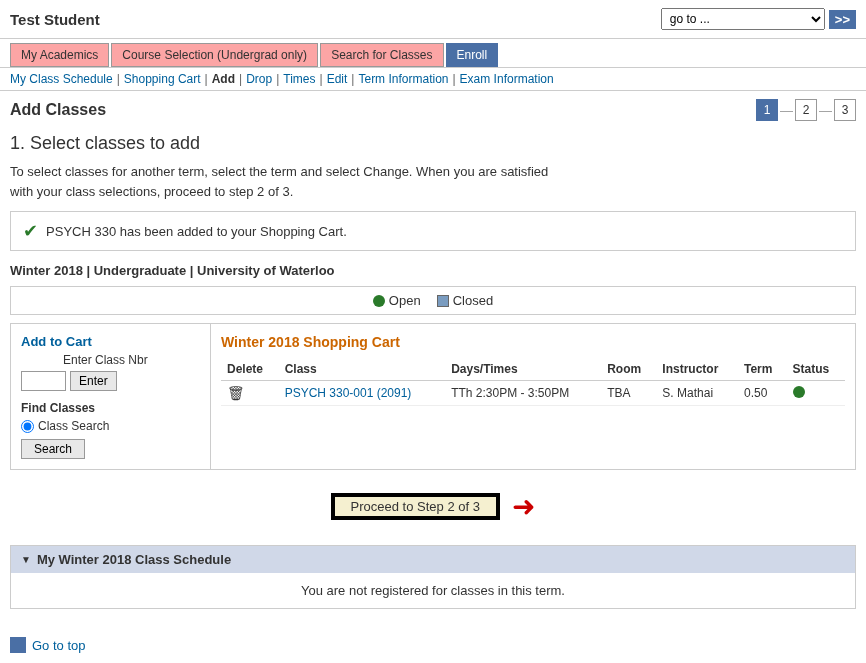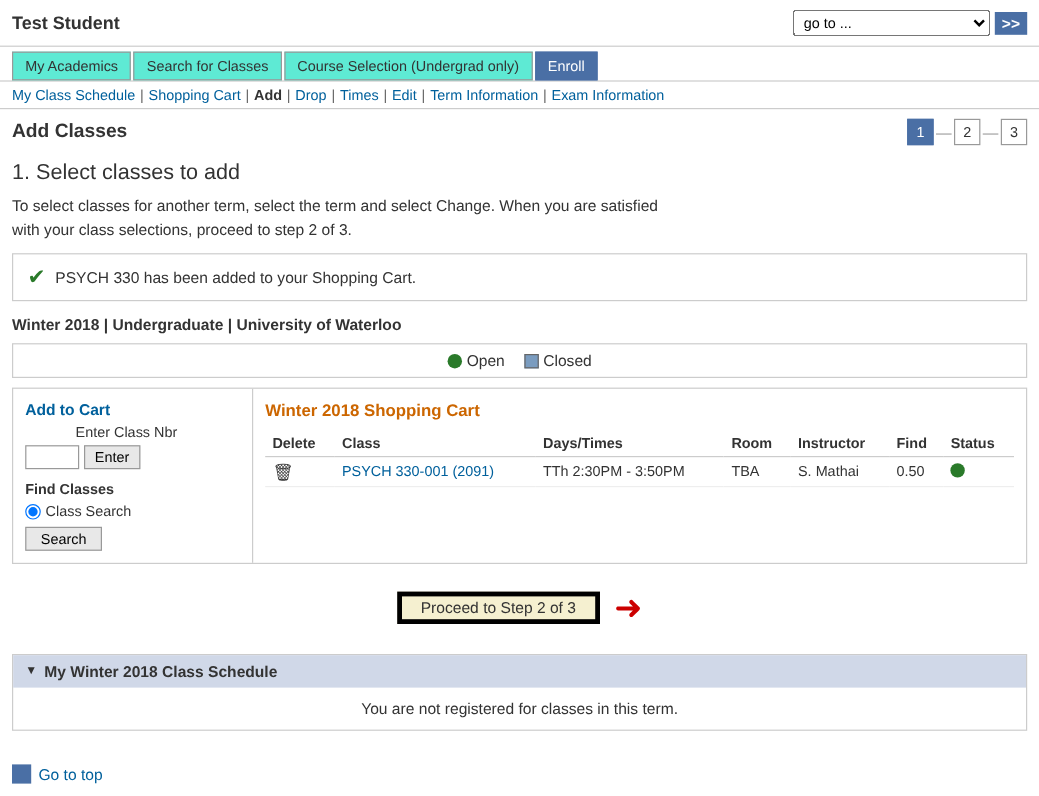--- a/index.html
+++ b/index.html
@@ -7,21 +7,21 @@
 
     
     .header { display: flex; align-items: center; justify-content: space-between; padding: 8px 10px; border-bottom: 1px solid #ccc; }
     .header-title { font-size: 15px; font-weight: bold; color: #333; }
     .goto-container { display: flex; align-items: center; gap: 4px; }
     .goto-select { width: 164px; font-size: 12px; padding: 2px 4px; }
     .goto-btn { background: #4a6fa5; color: #fff; border: none; padding: 2px 6px; cursor: pointer; font-size: 13px; font-weight: bold; }
 
     
     .nav-tabs { display: flex; align-items: center; padding: 4px 10px 0; border-bottom: 1px solid #ccc; gap: 2px; }
-    .nav-tab { padding: 4px 10px; border: 1px solid #999; background: #5eead4; cursor: pointer; font-size: 12px; color: #333; text-decoration: none; }
+    .nav-tab { padding: 4px 10px; border: 1px solid #999; background: #fca5a5; cursor: pointer; font-size: 12px; color: #333; text-decoration: none; }
     .nav-tab.active { background: #4a6fa5; color: #ffffff; border-color: #4a6fa5; }
 
     
     .sub-nav { padding: 4px 10px; border-bottom: 1px solid #ccc; display: flex; align-items: center; gap: 4px; font-size: 12px; }
     .sub-nav a { color: #00609C; text-decoration: none; }
     .sub-nav .sep { color: #666; }
     .sub-nav .active-link { font-weight: bold; color: #333; }
 
     
     .page-header { padding: 8px 10px 4px; display: flex; align-items: center; justify-content: space-between; }
@@ -100,22 +100,22 @@
   <div class="goto-container">
     <select class="goto-select">
       <option>go to ...</option>
     </select>
     <button class="goto-btn">&gt;&gt;</button>
   </div>
 </div>
 
 <div class="nav-tabs">
   <a class="nav-tab">My Academics</a>
+  <a class="nav-tab">Course Selection (Undergrad only)</a>
   <a class="nav-tab">Search for Classes</a>
-  <a class="nav-tab">Course Selection (Undergrad only)</a>
   <a class="nav-tab active">Enroll</a>
 </div>
 
 <div class="sub-nav">
   <a href="#">My Class Schedule</a>
   <span class="sep">|</span>
   <a href="#">Shopping Cart</a>
   <span class="sep">|</span>
   <span class="active-link">Add</span>
   <span class="sep">|</span>
@@ -189,21 +189,21 @@
       <div class="cart-table-container">
         <div class="cart-title">Winter 2018 Shopping Cart</div>
         <table class="cart-table">
           <thead>
             <tr>
               <th>Delete</th>
               <th>Class</th>
               <th>Days/Times</th>
               <th>Room</th>
               <th>Instructor</th>
-              <th>Find</th>
+              <th>Term</th>
               <th>Status</th>
             </tr>
           </thead>
           <tbody>
             <tr>
               <td>
                 <span class="delete-icon">🗑</span>
               </td>
               <td>
                 <a href="#">PSYCH 330-001 (2091)</a>

